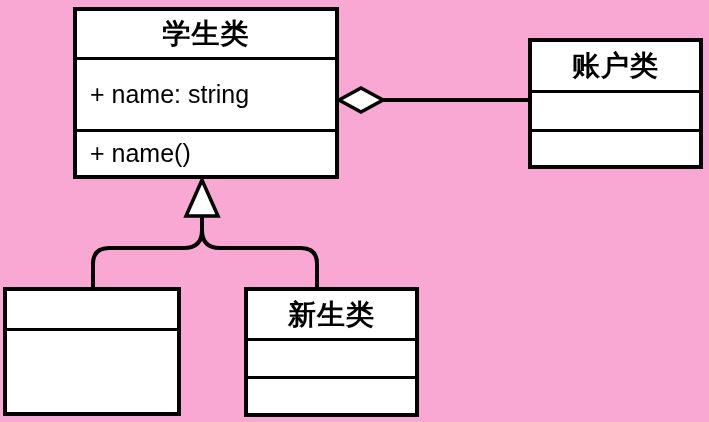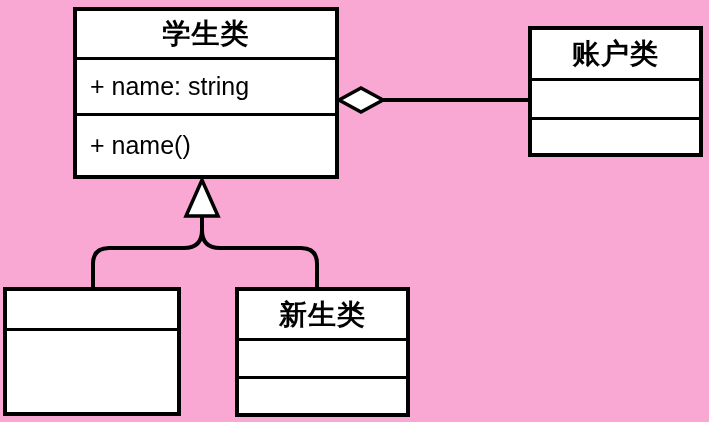--- a/index.html
+++ b/index.html
@@ -54,34 +54,34 @@
     <polygon points="339,100 361,88 383,100 361,112" fill="#ffffff" stroke="#000000" stroke-width="3.5"></polygon>
 
     <path d="M202,214 L202,236" fill="none" stroke="#000000" stroke-width="4"></path>
     <path d="M202,230 Q202,248 184,248 L109,248 Q93,248 93,264 L93,289" fill="none" stroke="#000000" stroke-width="4"></path>
     <path d="M202,230 Q202,248 220,248 L301,248 Q317,248 317,264 L317,289" fill="none" stroke="#000000" stroke-width="4"></path>
     <polygon points="202,180 186,216 218,216" fill="#ffffff" stroke="#000000" stroke-width="3.5"></polygon>
   </svg>
 
   <div class="uml-box" style="left:73px; top:7px; width:266px; height:172px;">
     <div class="cmp title" style="height:46px;">学生类</div>
-    <div class="cmp member" style="height:56px;">+ name: string</div>
+    <div class="cmp member" style="height:72px;">+ name: string</div>
     <div class="cmp member fill">+ name()</div>
   </div>
 
-  <div class="uml-box" style="left:528px; top:26px; width:175px; height:131px;">
+  <div class="uml-box" style="left:528px; top:38px; width:175px; height:131px;">
     <div class="cmp title" style="height:48px;">账户类</div>
     <div class="cmp" style="height:39px;"></div>
     <div class="cmp fill"></div>
   </div>
 
   <div class="uml-box" style="left:3px; top:287px; width:178px; height:129px;">
     <div class="cmp" style="height:37px;"></div>
     <div class="cmp fill"></div>
   </div>
 
-  <div class="uml-box" style="left:235px; top:287px; width:175px; height:130px;">
+  <div class="uml-box" style="left:244px; top:287px; width:175px; height:130px;">
     <div class="cmp title" style="height:47px;">新生类</div>
     <div class="cmp" style="height:38px;"></div>
     <div class="cmp fill"></div>
   </div>
 
 </div>
 
 </body></html>

